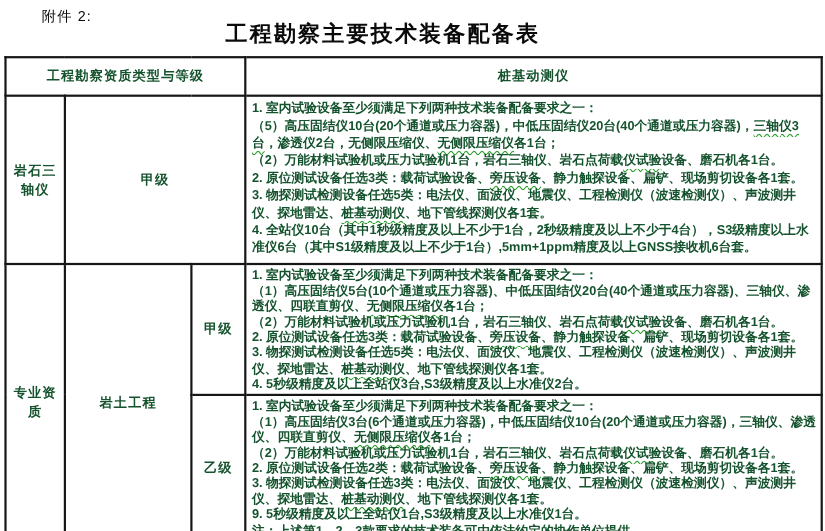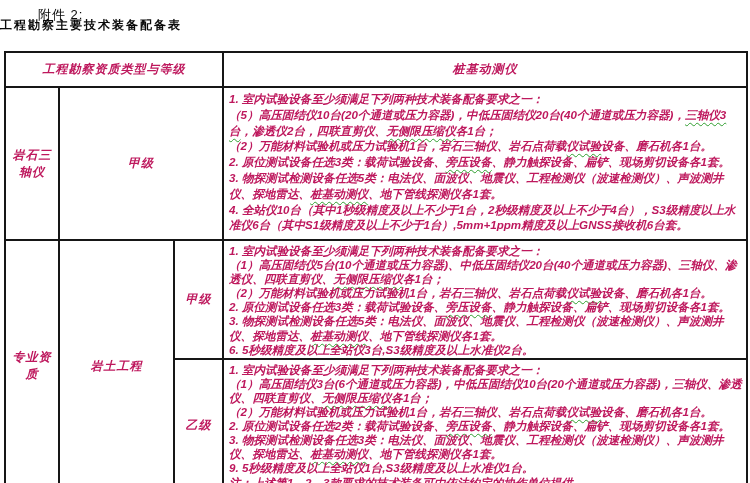--- a/index.html
+++ b/index.html
@@ -6,32 +6,31 @@
   body{
     width:750px;height:483px;position:relative;overflow:hidden;
     background:#ffffff;color:#0a0a0a;
     font-family:"Liberation Sans",sans-serif;
   }
   .attachment-label{
     position:absolute;left:38px;top:6px;
     font-size:13px;font-weight:normal;letter-spacing:1px;
   }
   .page-title{
-    position:absolute;left:0;top:17px;width:696px;text-align:left;
-    font-size:12px;font-weight:bold;letter-spacing:2px;
+    position:absolute;left:0;top:17px;width:696px;text-align:center;
+    font-size:20px;font-weight:bold;letter-spacing:2px;
   }
   table.equip{
     position:absolute;left:4px;top:51px;width:742px;
     border-collapse:collapse;table-layout:fixed;
   }
   table.equip td{
     border:2px solid #161616;
-    font-weight:bold;color:#be185d;
+    font-weight:bold;color:#14532d;
     overflow:hidden;
-    font-style:italic;
   }
   td.hdr{
     height:31px;text-align:center;vertical-align:middle;
     font-size:12px;letter-spacing:1px;
   }
   td.label{
     text-align:center;vertical-align:middle;
     font-size:12px;letter-spacing:1px;
   }
   tr.r1 td{height:147px;}
@@ -77,38 +76,38 @@
   <tbody>
       <tr>
     <td class="hdr" colspan="3">工程勘察资质类型与等级</td>
     <td class="hdr">桩基动测仪</td>
   </tr>
   <tr class="r1">
     <td class="label">岩石三轴仪</td>
     <td class="label" colspan="2">甲级</td>
     <td class="eq">
           <div class="para"><span>1. 室内试验设备至少须满足下列两种技术装备配备要求之一：</span></div>
-          <div class="para"><span>（5）高压固结仪10台(20个通道或压力容器)，中低压固结仪20台(40个通道或压力容器)，</span><span class="wavy">三轴仪3台</span><span>，渗透仪2台，四联直剪仪、</span><span class="wavy">无侧限压缩仪</span><span>各1台；</span></div>
+          <div class="para"><span>（5）高压固结仪10台(20个通道或压力容器)，中低压固结仪20台(40个通道或压力容器)，</span><span class="wavy">三轴仪3台</span><span>，渗透仪2台，无侧限压缩仪、</span><span class="wavy">无侧限压缩仪</span><span>各1台；</span></div>
           <div class="para"><span>（2）万能材料试验机或压力试验机1台，岩石三轴仪、岩石点荷载</span><span class="wavy">仪试验</span><span>设备、磨石机各1台。</span></div>
           <div class="para"><span>2. 原位测试设备任选3类：载荷试验设备、</span><span class="wavy">旁压设备</span><span>、静力触探设备、扁铲、现场剪切设备各1套。</span></div>
           <div class="para"><span>3. 物探测试检测设备任选5类：电法仪、面波仪、地震仪、工程检测仪（波速检测仪）、声波测井仪、探地雷达、</span><span class="wavy">桩基动测仪</span><span>、地下管线探测仪各1套。</span></div>
           <div class="para"><span>4. 全站仪10台（其中1秒级精度及以上不少于1台，2秒级精度及以上不少于4台），S3级精度以上水准仪6台（其中S1级精度及以上不少于1台）,5mm+1ppm精度及以上GNSS接收机6台套。</span></div>
         </td>
   </tr>
   <tr class="r2">
     <td class="label" rowspan="2">专业资质</td>
     <td class="label" rowspan="2">岩土工程</td>
     <td class="label">甲级</td>
     <td class="eq">
           <div class="para"><span>1. 室内试验设备至少须满足下列两种技术装备配备要求之一：</span></div>
           <div class="para"><span>（1）高压固结仪5台(10个通道或压力容器)、中低压固结仪20台(40个通道或压力容器)、三轴仪、渗透仪、四联直剪仪、</span><span class="wavy">无侧限压缩仪</span><span>各1台；</span></div>
           <div class="para"><span>（2）万能材料试验机或压力试验机1台，岩石三轴仪、岩石点荷载</span><span class="wavy">仪试验</span><span>设备、磨石机各1台。</span></div>
           <div class="para"><span>2. 原位测试设备任选3类：载荷试验设备、</span><span class="wavy">旁压设备</span><span>、静力触探设备、扁铲、现场剪切设备各1套。</span></div>
           <div class="para"><span>3. 物探测试检测设备任选5类：电法仪、面波仪、地震仪、工程检测仪（波速检测仪）、声波测井仪、探地雷达、</span><span class="wavy">桩基动测仪</span><span>、地下管线探测仪各1套。</span></div>
-          <div class="para"><span>6. 5秒级精度及以上全站仪3台,S3级精度及以上水准仪2台。</span></div>
+          <div class="para"><span>4. 5秒级精度及以上全站仪3台,S3级精度及以上水准仪2台。</span></div>
         </td>
   </tr>
   <tr class="r3">
     <td class="label">乙级</td>
     <td class="eq">
           <div class="para"><span>1. 室内试验设备至少须满足下列两种技术装备配备要求之一：</span></div>
           <div class="para"><span>（1）高压固结仪3台(6个通道或压力容器)，中低压固结仪10台(20个通道或压力容器)，三轴仪、渗透仪、四联直剪仪、</span><span class="wavy">无侧限压缩仪</span><span>各1台；</span></div>
           <div class="para"><span>（2）万能材料试验机或压力试验机1台，岩石三轴仪、岩石点荷载</span><span class="wavy">仪试验</span><span>设备、磨石机各1台。</span></div>
           <div class="para"><span>2. 原位测试设备任选2类：载荷试验设备、</span><span class="wavy">旁压设备</span><span>、静力触探设备、扁铲、现场剪切设备各1套。</span></div>
           <div class="para"><span>3. 物探测试检测设备任选3类：电法仪、面波仪、地震仪、工程检测仪（波速检测仪）、声波测井仪、探地雷达、</span><span class="wavy">桩基动测仪</span><span>、地下管线探测仪各1套。</span></div>

